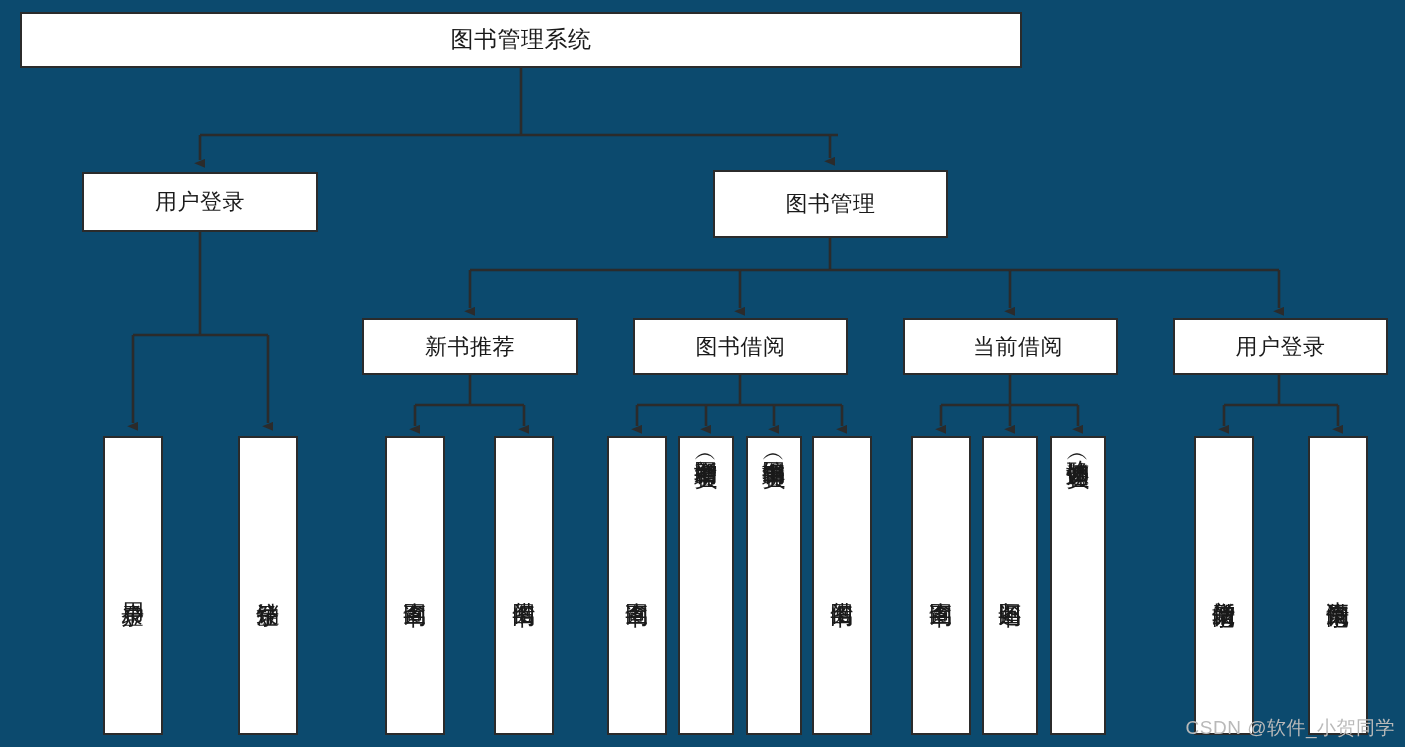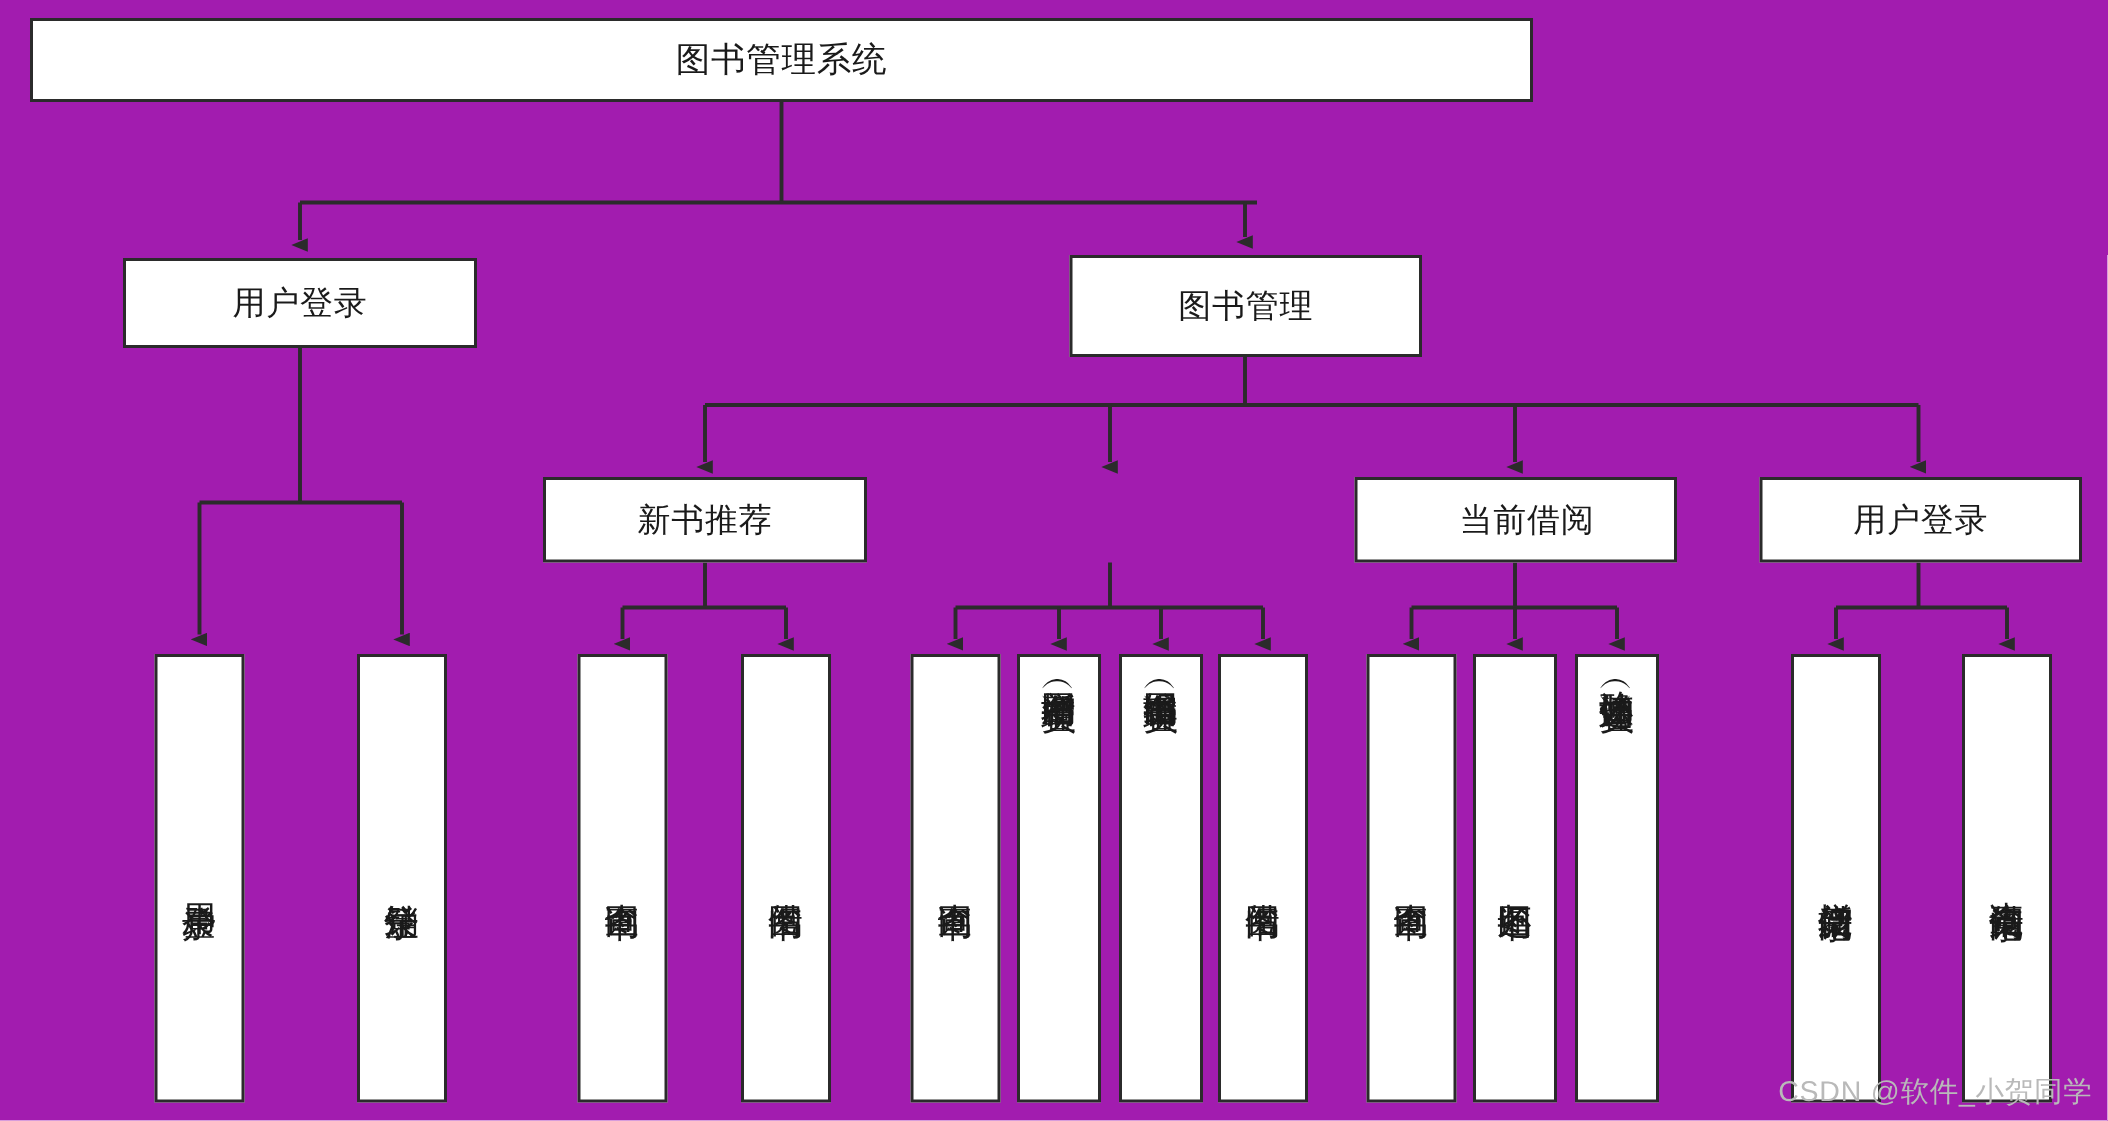--- a/index.html
+++ b/index.html
@@ -5,21 +5,21 @@
 <style>
   html, body {
     margin: 0;
     padding: 0;
     background: #ffffff;
   }
   #diagram-root {
     position: relative;
     width: 1405px;
     height: 747px;
-    background: #a21caf;
+    background: #0c4a6e;
     overflow: hidden;
     font-family: "Liberation Sans", "DejaVu Sans", sans-serif;
   }
   #edge-layer {
     position: absolute;
     left: 0;
     top: 0;
     width: 1405px;
     height: 747px;
     pointer-events: none;
@@ -147,20 +147,23 @@
   </div>
 
   <div class="node h" style="left:713px; top:170px; width:235px; height:68px;">
     <span class="node-label">图书管理</span>
   </div>
 
   <div class="node h" style="left:362px; top:318px; width:216px; height:57px;">
     <span class="node-label">新书推荐</span>
   </div>
 
+  <div class="node h" style="left:633px; top:318px; width:215px; height:57px;">
+    <span class="node-label">图书借阅</span>
+  </div>
 
   <div class="node h" style="left:903px; top:318px; width:215px; height:57px;padding-left:15px;">
     <span class="node-label">当前借阅</span>
   </div>
 
   <div class="node h" style="left:1173px; top:318px; width:215px; height:57px;">
     <span class="node-label">用户登录</span>
   </div>
 
   <div class="node v center-text" style="left:103px; top:436px; width:60px; height:299px;">

